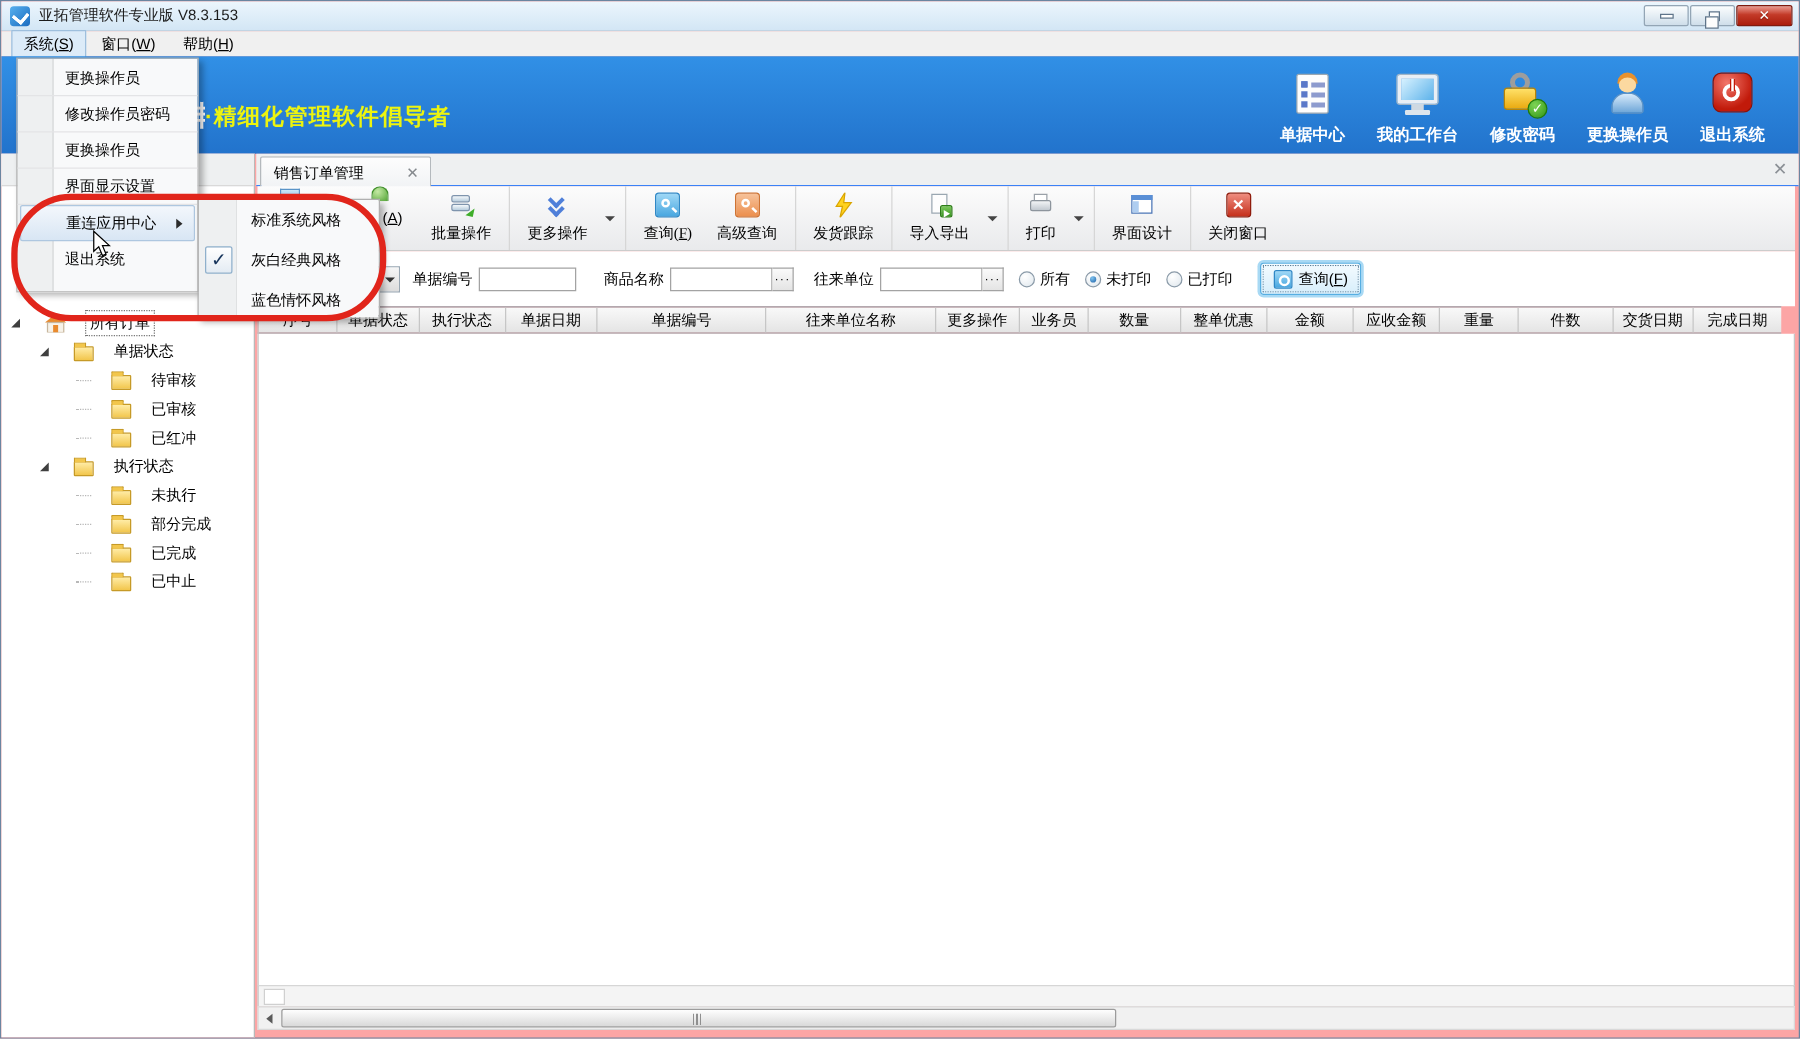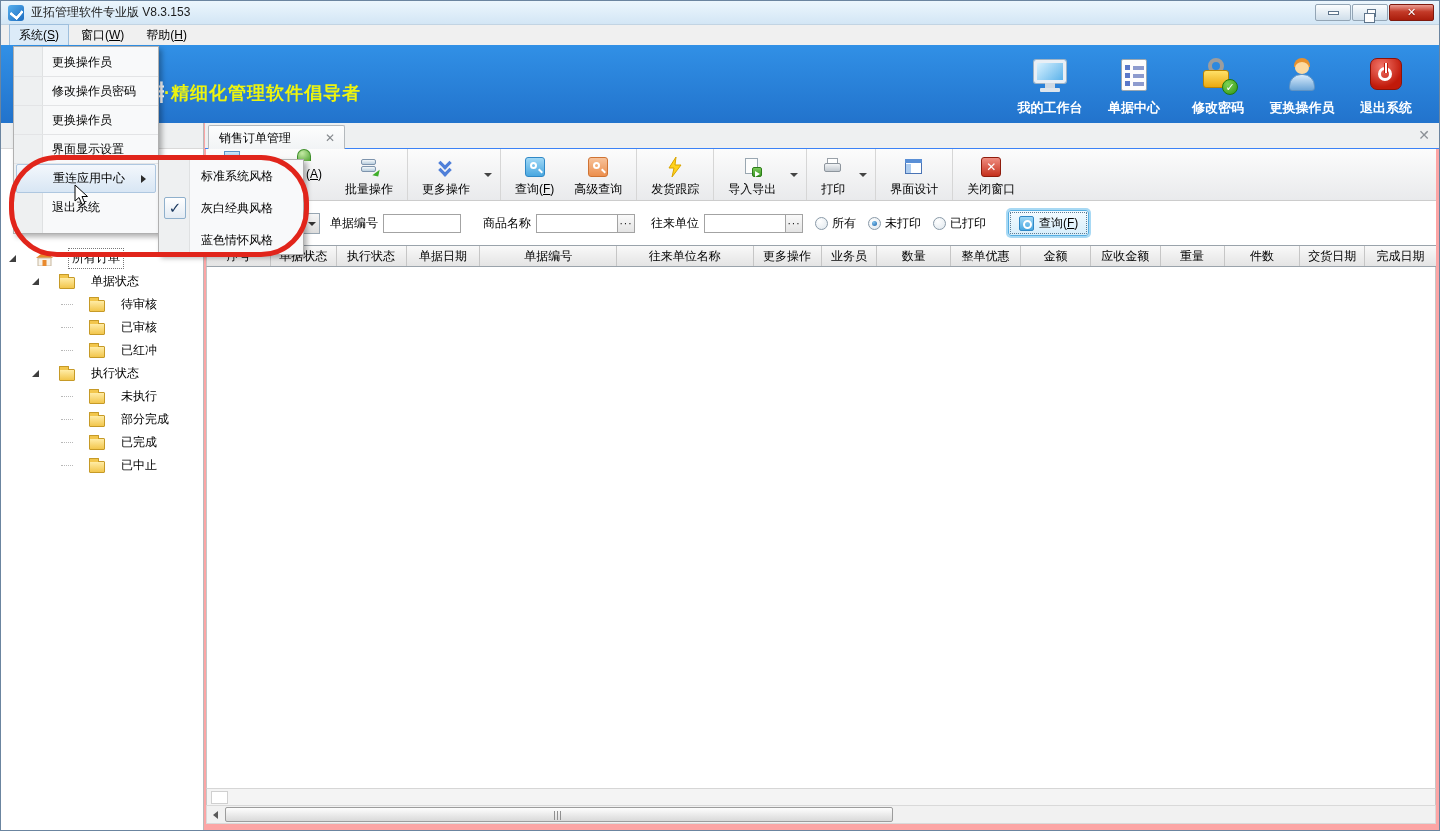--- a/index.html
+++ b/index.html
@@ -88,21 +88,21 @@
   .tab { position:absolute; left:3px; top:2px; width:137px; height:25px; background:linear-gradient(#fdfdfd,#f1f3f5);
     border:1px solid #b4b9bd; border-bottom:none; border-radius:2px 2px 0 0;
     display:flex; align-items:center; padding-left:10px; }
   .tab-close { position:absolute; right:9px; top:5px; color:#85898d; font-size:12px; }
   .panel-close { position:absolute; right:9px; top:4px; color:#8b9096; font-size:14px; }
 
   
   .toolbar { position:absolute; left:205px; top:148px; right:3px; height:52px;
     background:linear-gradient(#fcfcfc,#e9eaec); border-bottom:1px solid #cccccc;
     display:flex; align-items:stretch; padding-left:125px; }
-  .tgroup { display:flex; align-items:flex-end; border-right:1px solid #d6d6d6; padding:0 4px; }
+  .tgroup { display:flex; align-items:center; border-right:1px solid #d6d6d6; padding:0 4px;font-family:Liberation Serif, serif; }
   .tbtn { display:flex; flex-direction:column; align-items:center; justify-content:center; gap:4px; padding:2px 10px; }
   .tbtn .lbl { font-size:12px; white-space:nowrap; }
   .drop-arrow { width:0; height:0; border-left:4px solid transparent; border-right:4px solid transparent; border-top:4px solid #444; margin:0 4px; align-self:center; }
   .tico { width:20px; height:20px; position:relative; }
   
   .ico-batch .b1,.ico-batch .b2 { position:absolute; left:2px; width:15px; height:6px; border:1px solid #7e94ad; border-radius:2px; background:linear-gradient(#f4f8fb,#b9cede); }
   .ico-batch .b1 { top:2px; } .ico-batch .b2 { top:9px; }
   .ico-batch .ar { position:absolute; right:0; bottom:1px; width:0; height:0; border-left:6px solid transparent; border-bottom:7px solid #3fae2a; transform:rotate(12deg); }
   
   .ico-more span { position:absolute; left:3px; width:12px; height:12px; border-right:4px solid #4f7fd9; border-bottom:4px solid #4f7fd9; transform:rotate(45deg) scale(.8); }
@@ -150,21 +150,21 @@
   .radio { display:flex; align-items:center; gap:4px; margin-left:12px; white-space:nowrap; }
   .rdot { width:13px; height:13px; border:1px solid #8a9aa8; border-radius:50%; background:radial-gradient(circle at 35% 30%,#fff,#dfe7ed); position:relative; }
   .radio.sel .rdot::after { content:""; position:absolute; left:3px; top:3px; width:5px; height:5px; border-radius:50%; background:radial-gradient(circle at 35% 30%,#7fc3ef,#1e62a8); }
   .qbtn { margin-left:22px; height:26px; padding:0 10px; display:flex; align-items:center; gap:5px;
     border:1px solid #56aee2; border-radius:3px; box-shadow:0 0 0 2px #a8d9f4;
     background:linear-gradient(#f4fbff,#d7eefb); outline:1px dotted #5b7c95; outline-offset:-3px; }
   .qbtn .qico { width:15px; height:15px; border-radius:2px; background:linear-gradient(#9fd8f6,#49a7e0); border:1px solid #2f88c6; position:relative; }
   .qbtn .qico::before { content:""; position:absolute; left:3px; top:3px; width:5px; height:5px; border:2px solid #fff; border-radius:50%; }
 
   
-  .thead { position:absolute; left:205px; top:244px; right:3px; height:22px; display:flex;
+  .thead { position:absolute; left:205px; top:244px; right:14px; height:22px; display:flex;
     background:linear-gradient(#f9f9f9,#e4e4e4); border-top:1px solid #9aa3ab; border-bottom:1px solid #9aa3ab; border-left:1px solid #c6c6c6; }
   .th { border-right:1px solid #c6c6c6; display:flex; align-items:center; justify-content:center; white-space:nowrap; overflow:hidden; }
   .tbody { position:absolute; left:205px; top:266px; right:3px; bottom:42px; background:#fff;
     border-left:1px solid #c6c6c6; border-right:1px solid #c6c6c6; }
   .tfoot { position:absolute; left:205px; right:3px; bottom:25px; height:17px; background:#f4f4f4; border-top:1px solid #d6d6d6;
     border-left:1px solid #c6c6c6; border-right:1px solid #c6c6c6; }
   .tfoot .cell0 { position:absolute; left:4px; top:2px; width:17px; height:13px; background:#fff; border:1px solid #d0d0d0; }
 
   
   .hscroll { position:absolute; left:205px; right:3px; bottom:6px; height:19px; background:#f1f1f1;
@@ -224,39 +224,39 @@
     <span class="menubar-item active hk">系统(<u>S</u>)</span>
     <span class="menubar-item hk">窗口(<u>W</u>)</span>
     <span class="menubar-item hk">帮助(<u>H</u>)</span>
   </div>
 
   <div class="banner">
     <span class="logo-fragment">丰</span>
     <span class="slogan">·精细化管理软件倡导者</span>
     <div class="banner-shortcuts">
       <div class="shortcut">
-        <span class="sc-ico icon-monitor">
-            <i class="scr"></i>
-            <i class="stand"></i>
-            <i class="base"></i>
-          </span>
-        <span>我的工作台</span>
-      </div>
-      <div class="shortcut">
         <span class="sc-ico icon-doclist">
           <i class="pg"></i>
             <i style="top:8px" class="rowsq"></i>
           <i class="dotrow" style="position:absolute;left:9px;top:8px;width:5px;height:5px;background:#5b79c9"></i>
             <b style="position:absolute;left:17px;top:9px;width:11px;height:4px;background:#8d9bce"></b>
           <i style="position:absolute;left:9px;top:16px;width:5px;height:5px;background:#5b79c9"></i>
             <b style="position:absolute;left:17px;top:17px;width:11px;height:4px;background:#8d9bce"></b>
           <i style="position:absolute;left:9px;top:24px;width:5px;height:5px;background:#5b79c9"></i>
             <b style="position:absolute;left:17px;top:25px;width:11px;height:4px;background:#8d9bce"></b>
         </span>
         <span>单据中心</span>
+      </div>
+      <div class="shortcut">
+        <span class="sc-ico icon-monitor">
+            <i class="scr"></i>
+            <i class="stand"></i>
+            <i class="base"></i>
+          </span>
+        <span>我的工作台</span>
       </div>
       <div class="shortcut">
         <span class="sc-ico icon-lock">
             <i class="shackle"></i>
             <i class="body"></i>
             <i class="chk">✓</i>
           </span>
         <span>修改密码</span>
       </div>
       <div class="shortcut">

